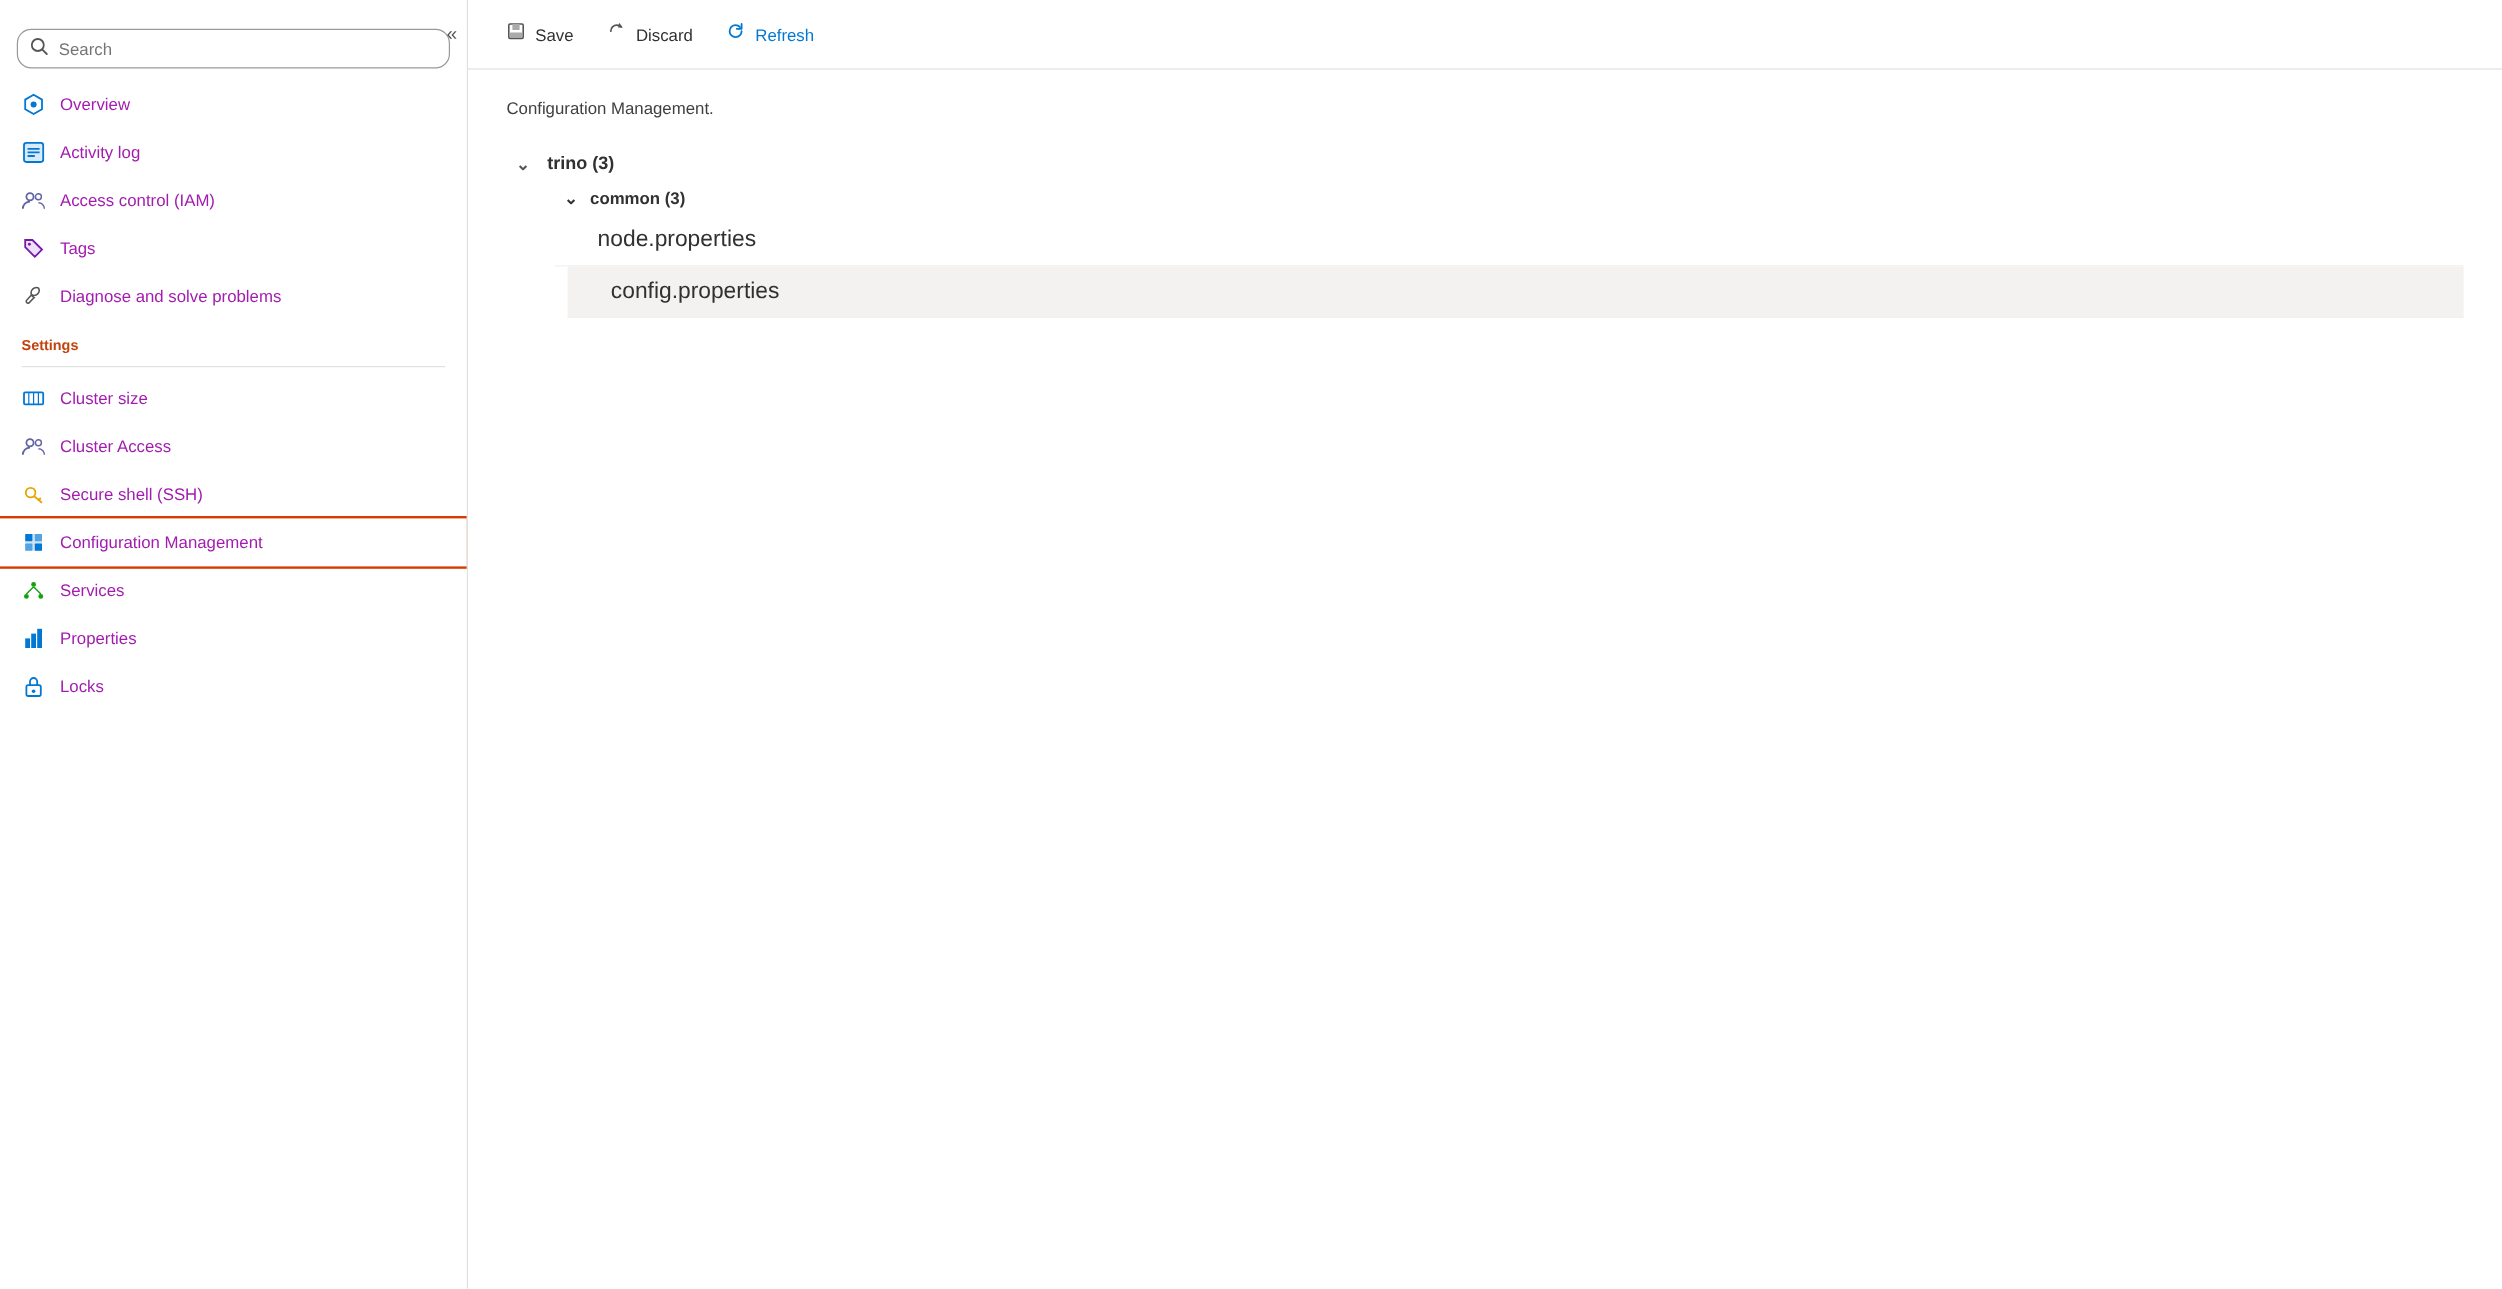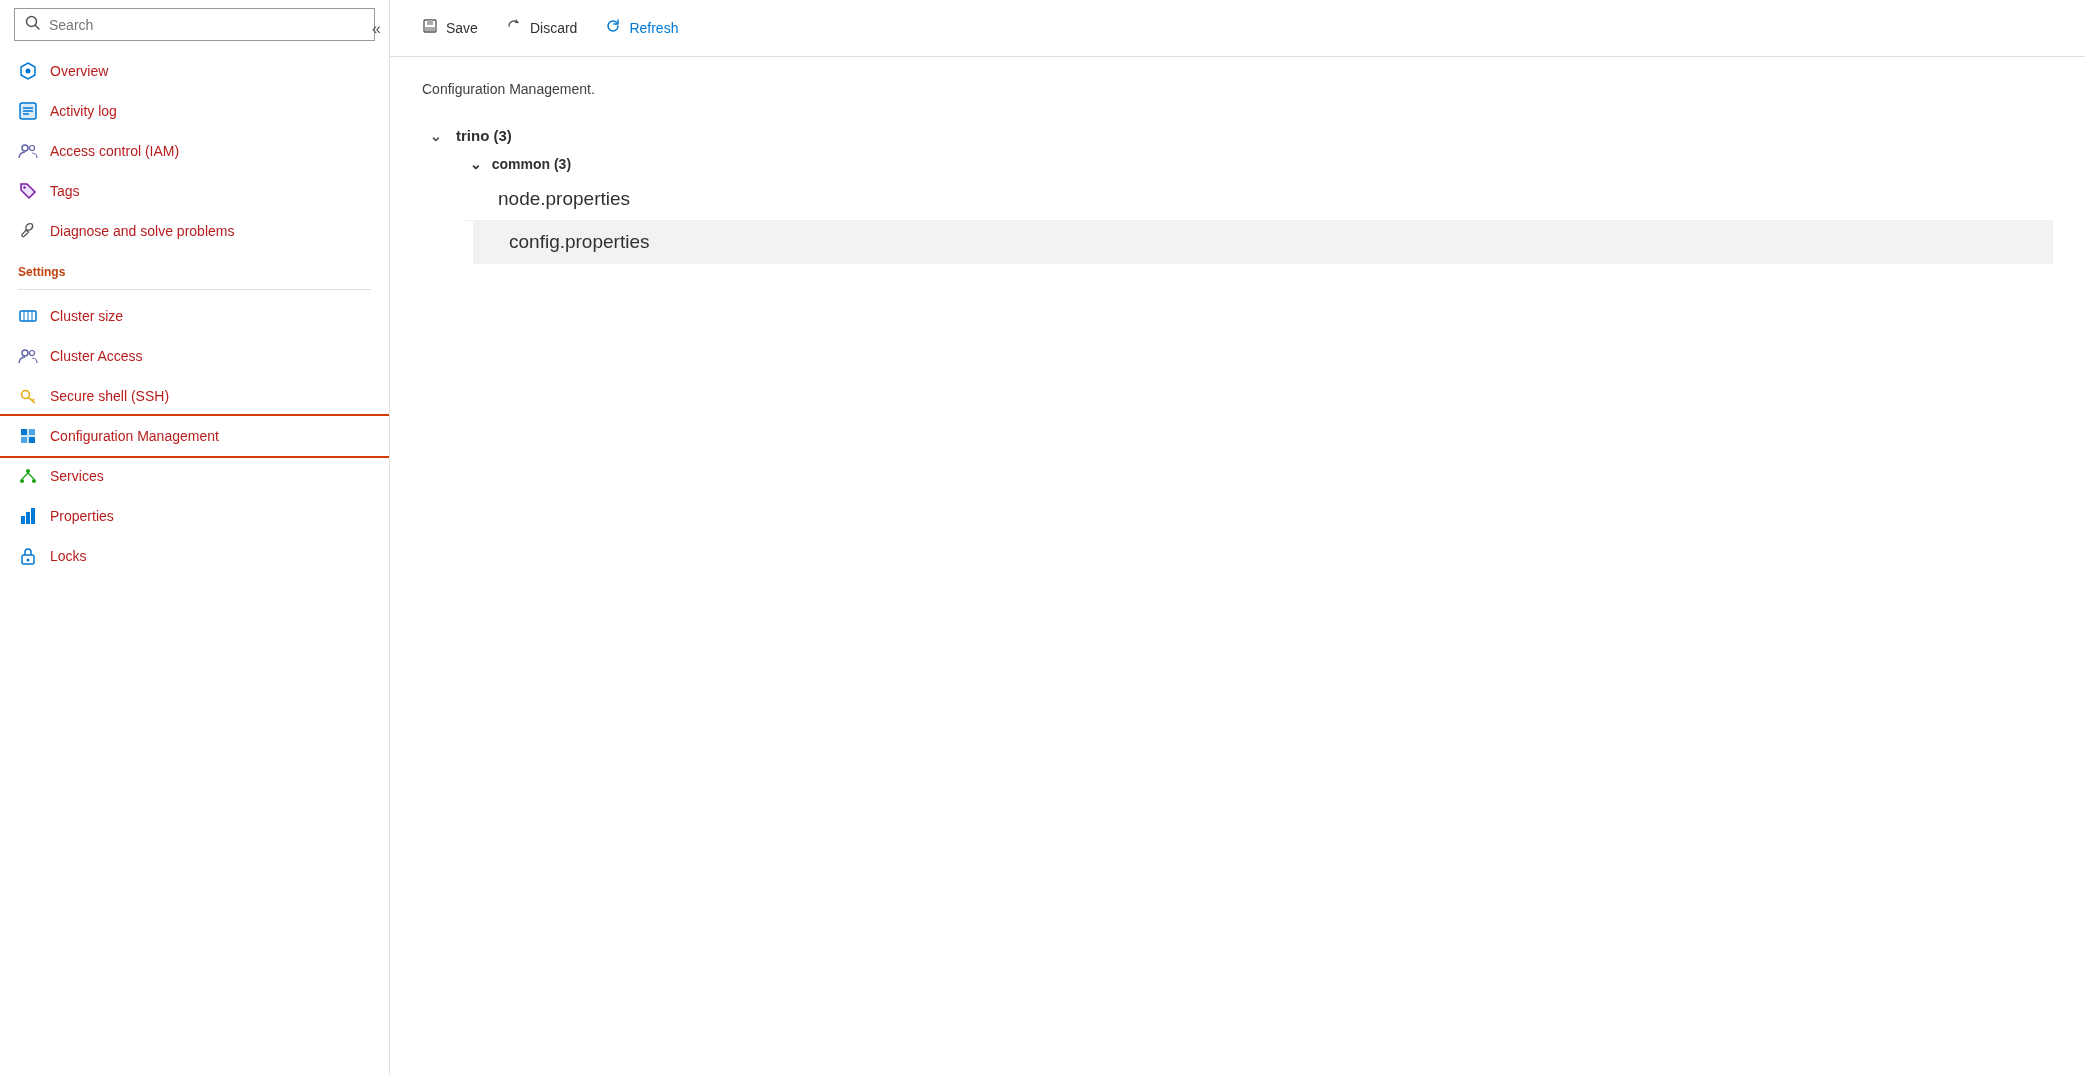--- a/index.html
+++ b/index.html
@@ -20,23 +20,23 @@
       border-right: 1px solid #e0e0e0;
       display: flex;
       flex-direction: column;
       overflow: hidden;
       position: relative;
     }
 
     .search-bar {
       display: flex;
       align-items: center;
-      margin: 8px 14px 10px 14px;
+      margin: 24px 14px 10px 14px;
       border: 1px solid #999;
-      border-radius: 0;
+      border-radius: 12px;
       padding: 6px 10px;
       background: #fff;
       gap: 8px;
     }
     .search-bar input {
       border: none;
       outline: none;
       font-size: 14px;
       flex: 1;
       background: transparent;
@@ -59,21 +59,21 @@
       overflow-y: auto;
       flex: 1;
     }
 
     .sidebar-item {
       display: flex;
       align-items: center;
       gap: 12px;
       padding: 10px 18px;
       cursor: pointer;
-      color: #b91c1c;
+      color: #a21caf;
       font-size: 14px;
     }
     .sidebar-item.active {
       background: #fff;
       outline: 2px solid #d83b01;
       gap: 12px;
     }
 
     .sidebar-item .icon {
       width: 20px;

